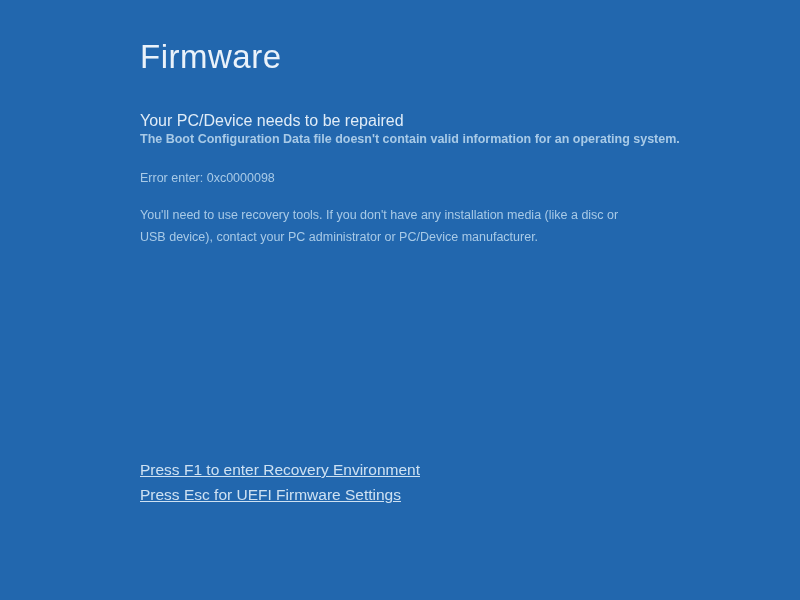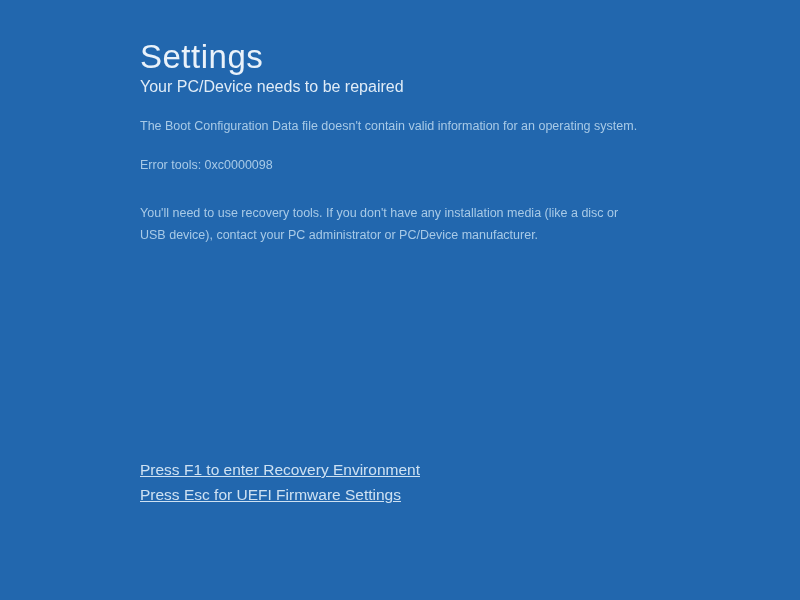--- a/index.html
+++ b/index.html
@@ -27,40 +27,39 @@
     width: 560px;
   }
   .title {
     font-size: 33px;
     font-weight: 300;
     letter-spacing: 0.5px;
     color: var(--title-text);
     line-height: 1.15;
   }
   .subtitle {
-    margin-top: 2px;
+    margin-top: 36px;
     font-size: 16px;
     font-weight: 400;
     color: var(--subtitle-text);
   }
   .error-description {
-    margin-top: 21px;
     font-size: 12.5px;
-    font-weight: 400;
+    font-weight: 700;
     color: var(--body-text);
     line-height: 18px;
   }
   .error-details {
     margin-top: 21px;
     font-size: 12.5px;
     color: var(--body-text);
     line-height: 18px;
   }
   .recovery-instructions {
-    margin-top: 28px;
+    margin-top: 17px;
     font-size: 12.5px;
     color: var(--body-text);
     line-height: 22px;
     width: 492px;
   }
   .footer {
     position: absolute;
     left: 140px;
     top: 457px;
     font-size: 15.5px;
@@ -68,28 +67,28 @@
     text-decoration: underline;
   }
   .footer-line {
     line-height: 25px;
   }
 </style>
 </head>
 <body>
 
 <div class="content">
-  <div class="title">Settings</div>
+  <div class="title">Firmware</div>
 
   <div class="subtitle">Your PC/Device needs to be repaired</div>
 
   <div class="error-description">The Boot Configuration Data file doesn't contain valid information for an operating system.</div>
 
   <div class="error-details">
-    <div>Error tools: 0xc0000098</div>
+    <div>Error enter: 0xc0000098</div>
   </div>
 
   <div class="recovery-instructions">You'll need to use recovery tools. If you don't have any installation media (like a disc or USB device), contact your PC administrator or PC/Device manufacturer.</div>
 </div>
 
 <div class="footer">
   <div class="footer-line">Press F1 to enter Recovery Environment</div>
   <div class="footer-line">Press Esc for UEFI Firmware Settings</div>
 </div>
 

